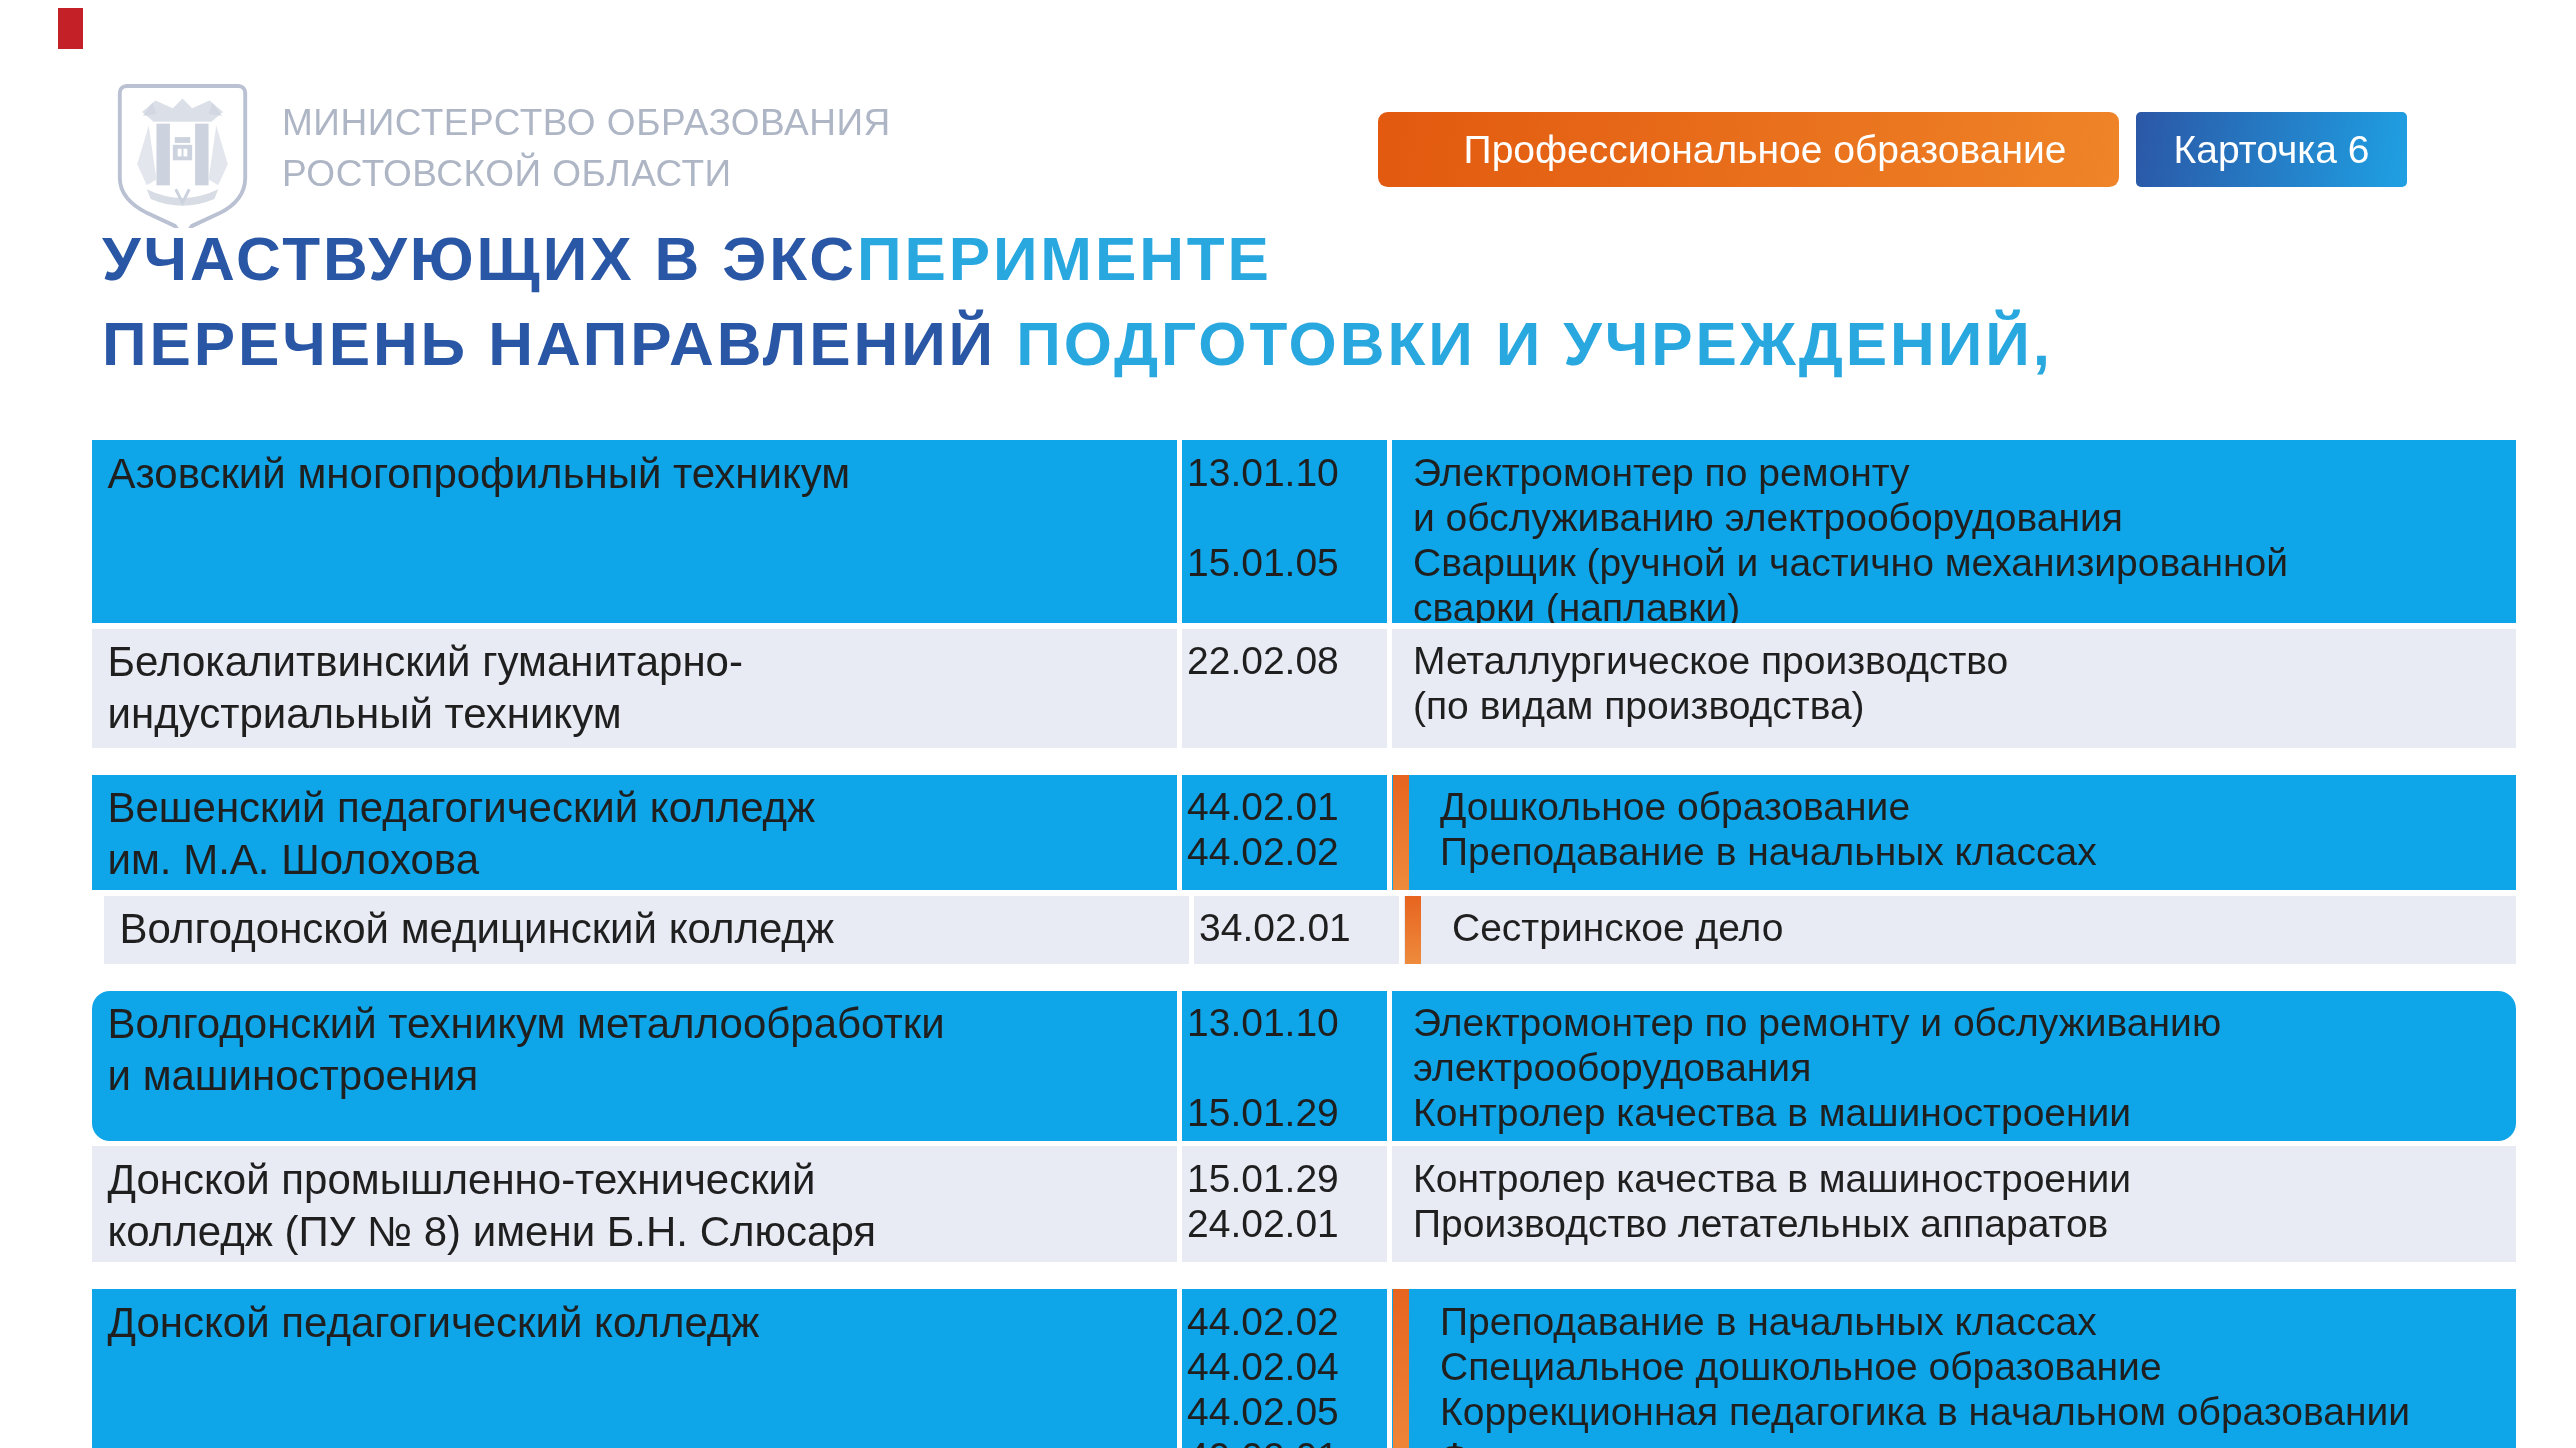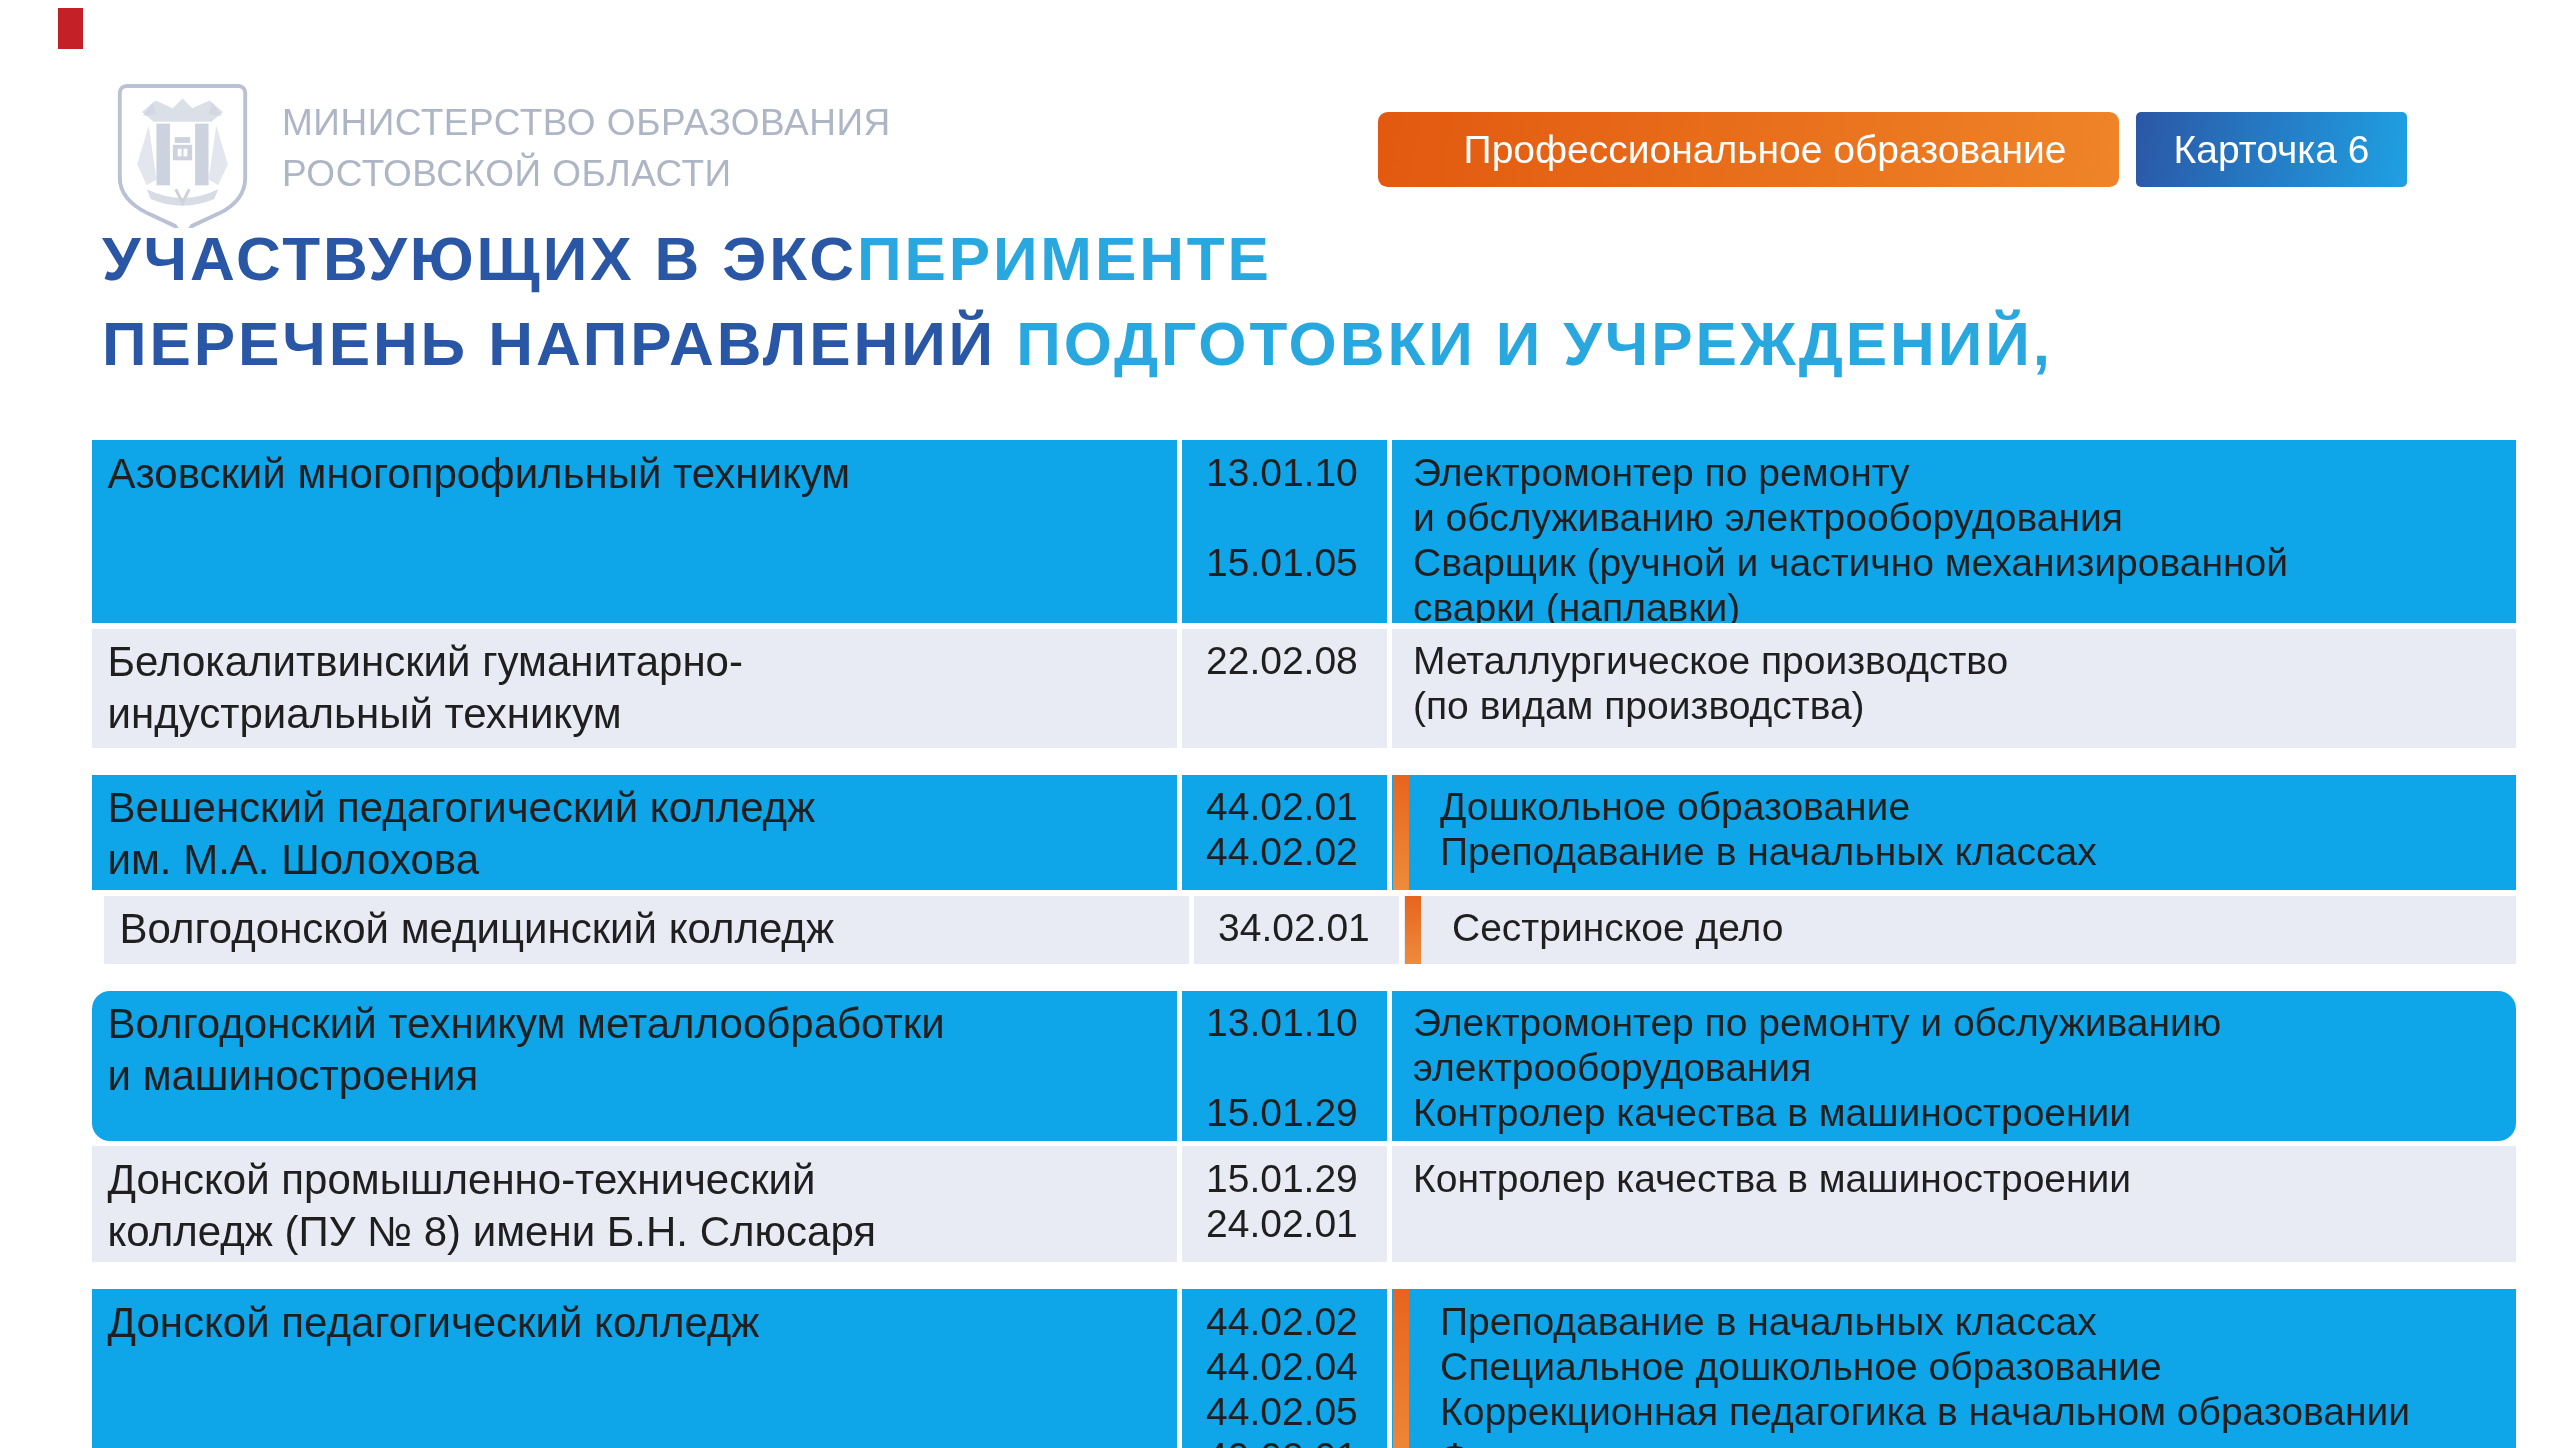--- a/index.html
+++ b/index.html
@@ -47,21 +47,21 @@
   .sep2{left:1295px;}
   .accent-bar{
     position:absolute;top:0;bottom:0;left:1301px;width:16.4px;
     background:linear-gradient(#e7641f,#ee8b3c);
   }
   .progs{
     position:absolute;left:1090px;right:0;top:0;bottom:0;box-sizing:border-box;
     padding-top:9.7px;display:flex;flex-direction:column;
   }
   .prog{display:flex;align-items:flex-start;font-size:39px;line-height:45px;}
-  .code{flex:0 0 206px;box-sizing:border-box;padding-left:24px;white-space:nowrap;}
+  .code{flex:0 0 206px;box-sizing:border-box;padding-left:5px;white-space:nowrap;}
   .pname{flex:1;margin-left:25px;white-space:pre-line;}
   .trow.has-accent .pname{margin-left:52px;}
 </style>
 </head>
 <body>
 
 <div class="page">
 
   <div class="red-mark"></div>
 
@@ -188,20 +188,21 @@
     <span class="sep1"></span>
     <span class="sep2"></span>
 
     <div class="progs">
           <div class="prog">
     <div class="code">15.01.29</div>
     <div class="pname">Контролер качества в машиностроении</div>
   </div>
           <div class="prog">
     <div class="code">24.02.01</div>
+    <div class="pname">Производство летательных аппаратов</div>
   </div>
         </div>
   </div>
       <div class="trow dark has-accent" style="min-height: 187px;">
     <div class="inst">Донской педагогический колледж</div>
     <span class="sep1"></span>
     <span class="sep2"></span>
     <span class="accent-bar"></span>
     <div class="progs">
           <div class="prog">

